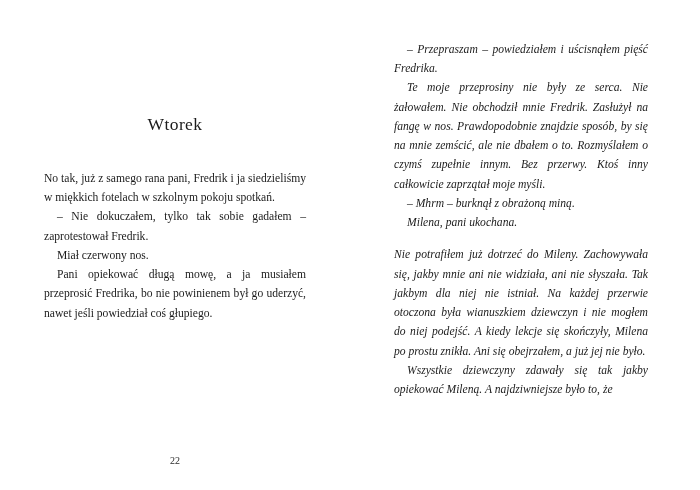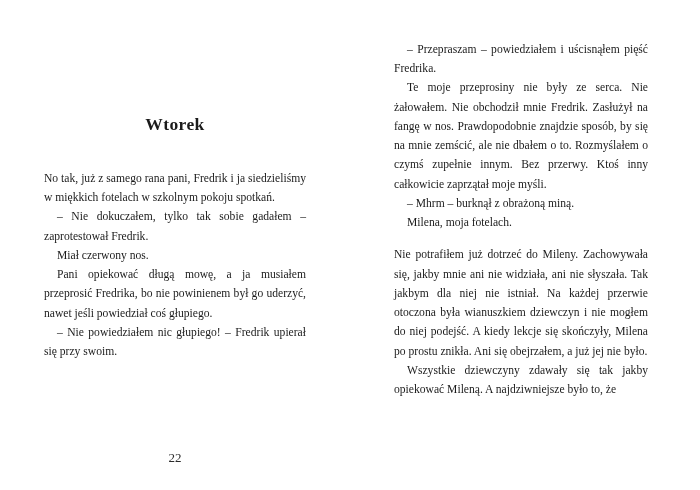--- a/index.html
+++ b/index.html
@@ -25,27 +25,28 @@
     position: relative;
     box-sizing: border-box;
     width: 350px;
     height: 490px;
   }
   .page-left {
     padding: 34px 44px 0 44px;
   }
   .page-right {
     padding: 34px 52px 0 44px;
+    font-style: italic;
   }
   .chapter-title {
     text-align: center;
     font-size: 17.5px;
     letter-spacing: 0.4px;
     margin: 80px 0 34px 0;
-    font-weight: bold;
+    font-weight: normal;
   }
   .body-text {
     font-size: 11.6px;
     line-height: 1.66;
     text-align: justify;
     text-justify: inter-word;
     hyphens: auto;
   }
   .body-text p {
     margin: 0;
@@ -58,49 +59,48 @@
   }
   .gap-before {
     margin-top: 13px !important;
   }
   .folio {
     position: absolute;
     bottom: 24px;
     left: 0;
     width: 100%;
     text-align: center;
-    font-size: 13px;
+    font-size: 10px;
     color: #2a2a2a;
   }
   .right-top-pad {
     height: 6px;
   }
 </style>
 </head>
 <body>
 
 <div class="spread">
 
   <div class="page page-left">
     <h1 class="chapter-title">Wtorek</h1>
     <div class="body-text">
       <p class="p-noindent">No tak, już z samego rana pani, Fredrik i ja siedzieliśmy w miękkich fotelach w szkolnym pokoju spotkań.</p>
       <p class="p-indent">– Nie dokuczałem, tylko tak sobie gadałem – zaprotestował Fredrik.</p>
       <p class="p-indent">Miał czerwony nos.</p>
       <p class="p-indent">Pani opiekować długą mowę, a ja musiałem przeprosić Fredrika, bo nie powinienem był go uderzyć, nawet jeśli powiedział coś głupiego.</p>
-      <p class="p-indent">– Nie powiedziałem nic głupiego! – Fredrik upierał się przy swoim.</p>
     </div>
     <div class="folio">22</div>
   </div>
 
   <div class="page page-right">
     <div class="right-top-pad"></div>
     <div class="body-text">
       <p class="p-indent">– Przepraszam – powiedziałem i uścisnąłem pięść Fredrika.</p>
       <p class="p-indent">Te moje przeprosiny nie były ze serca. Nie żałowałem. Nie obchodził mnie Fredrik. Zasłużył na fangę w nos. Prawdopodobnie znajdzie sposób, by się na mnie zemścić, ale nie dbałem o to. Rozmyślałem o czymś zupełnie innym. Bez przerwy. Ktoś inny całkowicie zaprzątał moje myśli.</p>
       <p class="p-indent">– Mhrm – burknął z obrażoną miną.</p>
-      <p class="p-indent">Milena, moja fotelach.</p>
+      <p class="p-indent">Milena, pani ukochana.</p>
       <p class="p-noindent gap-before">Nie potrafiłem już dotrzeć do Mileny. Zachowywała się, jakby mnie ani nie widziała, ani nie słyszała. Tak jakbym dla niej nie istniał. Na każdej przerwie otoczona była wianuszkiem dziewczyn i nie mogłem do niej podejść. A kiedy lekcje się skończyły, Milena po prostu znikła. Ani się obejrzałem, a już jej nie było.</p>
       <p class="p-indent">Wszystkie dziewczyny zdawały się tak jakby opiekować Mileną. A najdziwniejsze było to, że</p>
     </div>
   </div>
 
 </div>
 
 </body></html>

